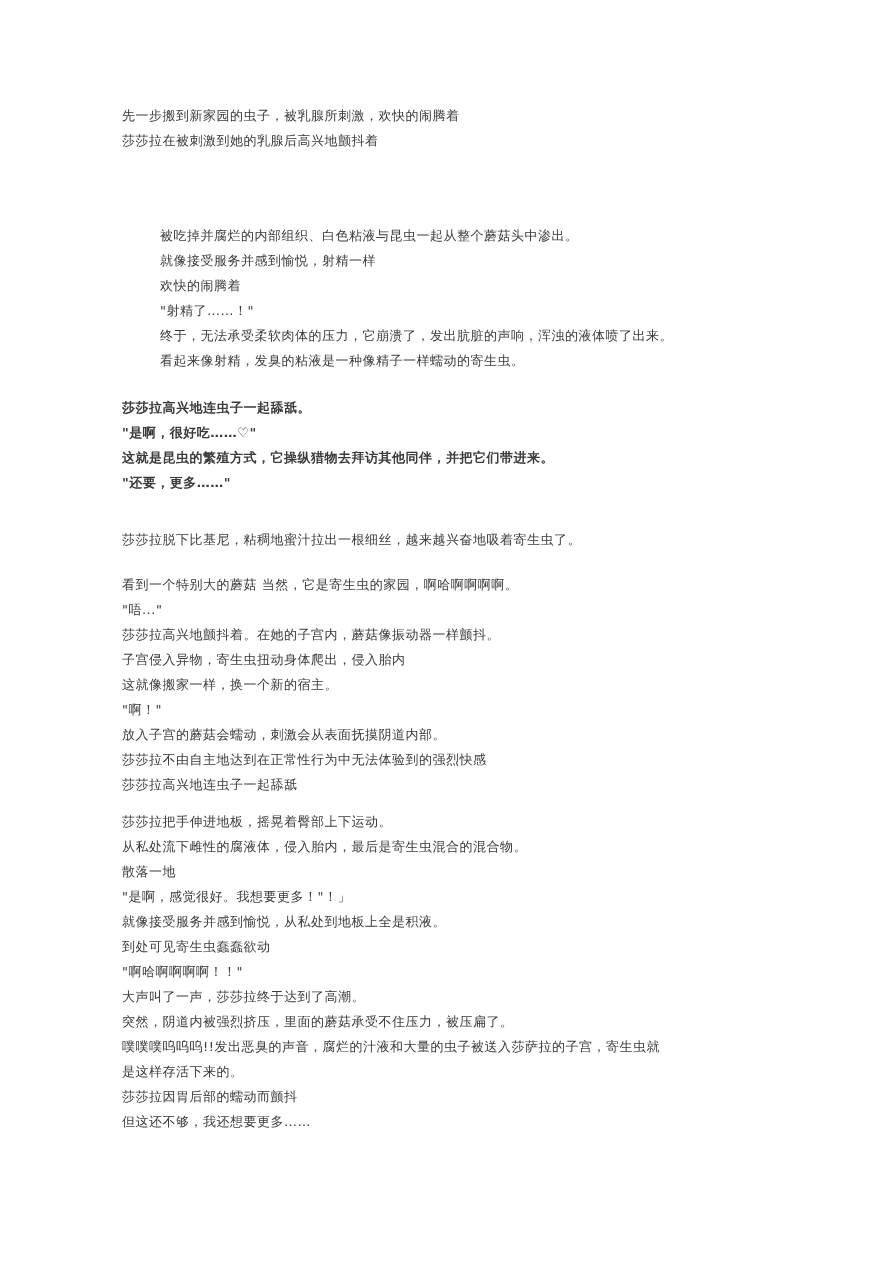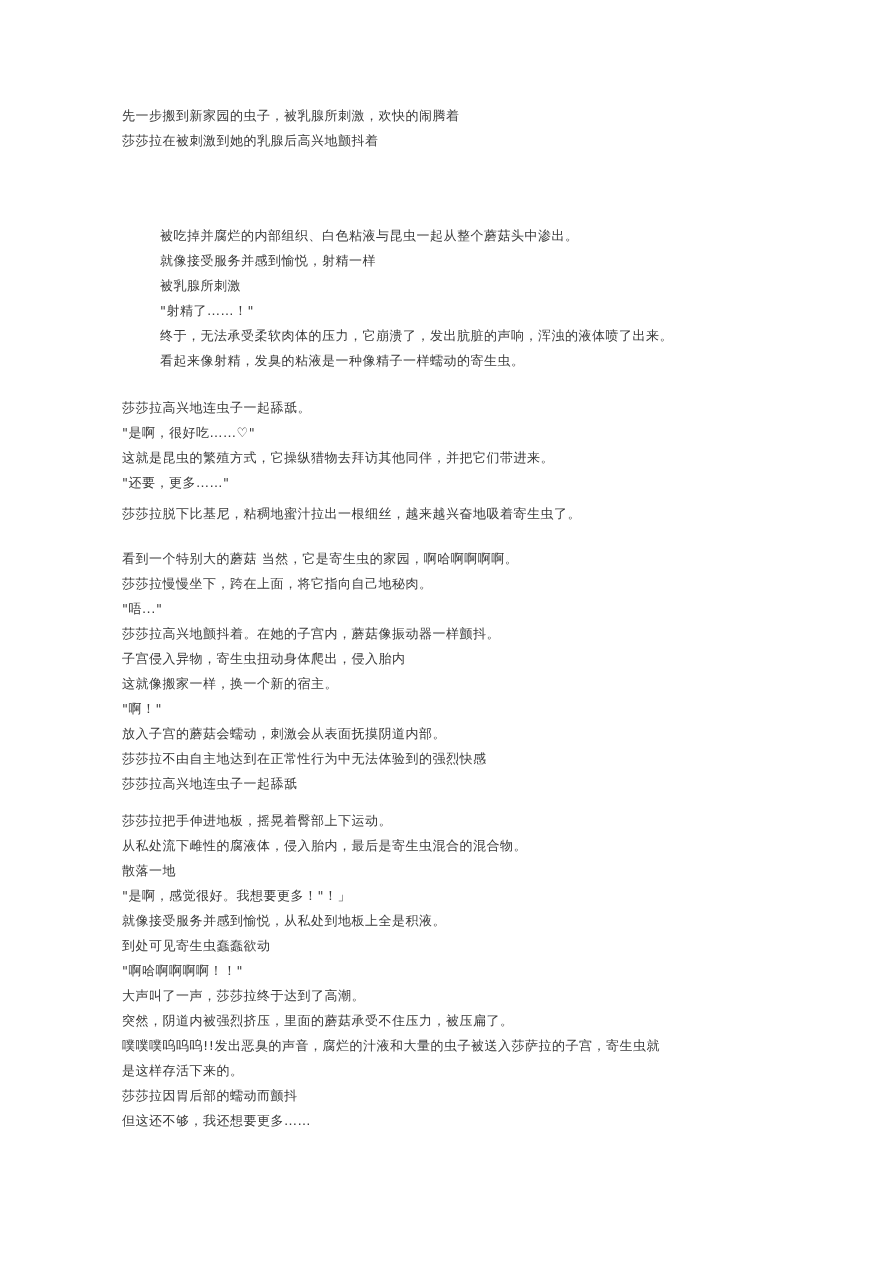--- a/index.html
+++ b/index.html
@@ -21,57 +21,56 @@
     top: 103px;
     width: 745px;
     color: #3a3a3a;
     font-size: 13px;
     line-height: 25px;
     letter-spacing: 0.5px;
   }
   .para { margin: 0 0 20px 0; }
   .para:nth-child(1) { margin-bottom: 70px; }
   .para:nth-child(2) { margin-bottom: 22px; margin-left: 38px; }
-  .para:nth-child(3) { margin-bottom: 6px; }
+  .para:nth-child(3) { margin-bottom: 32px; font-weight: bold; }
   .para:nth-child(4) { }
   .para:nth-child(5) { margin-bottom: 12px; }
   .para:nth-child(6) { margin-bottom: 0; }
   .text-line {
     white-space: nowrap;
   }
 </style>
 </head>
 <body>
 
 <div class="page">
   <div class="doc" id="doc">
       <div class="para">
         <div class="text-line">先一步搬到新家园的虫子，被乳腺所刺激，欢快的闹腾着</div>
         <div class="text-line">莎莎拉在被刺激到她的乳腺后高兴地颤抖着</div>
       </div>
       <div class="para">
         <div class="text-line">被吃掉并腐烂的内部组织、白色粘液与昆虫一起从整个蘑菇头中渗出。</div>
         <div class="text-line">就像接受服务并感到愉悦，射精一样</div>
-        <div class="text-line">被乳腺所刺激</div>
+        <div class="text-line">欢快的闹腾着</div>
         <div class="text-line">"射精了……！"</div>
         <div class="text-line">终于，无法承受柔软肉体的压力，它崩溃了，发出肮脏的声响，浑浊的液体喷了出来。</div>
         <div class="text-line">看起来像射精，发臭的粘液是一种像精子一样蠕动的寄生虫。</div>
       </div>
       <div class="para">
         <div class="text-line">莎莎拉高兴地连虫子一起舔舐。</div>
         <div class="text-line">"是啊，很好吃……♡"</div>
         <div class="text-line">这就是昆虫的繁殖方式，它操纵猎物去拜访其他同伴，并把它们带进来。</div>
         <div class="text-line">"还要，更多……"</div>
       </div>
       <div class="para">
         <div class="text-line">莎莎拉脱下比基尼，粘稠地蜜汁拉出一根细丝，越来越兴奋地吸着寄生虫了。</div>
       </div>
       <div class="para">
         <div class="text-line">看到一个特别大的蘑菇 当然，它是寄生虫的家园，啊哈啊啊啊啊。</div>
-        <div class="text-line">莎莎拉慢慢坐下，跨在上面，将它指向自己地秘肉。</div>
         <div class="text-line">"唔..."</div>
         <div class="text-line">莎莎拉高兴地颤抖着。在她的子宫内，蘑菇像振动器一样颤抖。</div>
         <div class="text-line">子宫侵入异物，寄生虫扭动身体爬出，侵入胎内</div>
         <div class="text-line">这就像搬家一样，换一个新的宿主。</div>
         <div class="text-line">"啊！"</div>
         <div class="text-line">放入子宫的蘑菇会蠕动，刺激会从表面抚摸阴道内部。</div>
         <div class="text-line">莎莎拉不由自主地达到在正常性行为中无法体验到的强烈快感</div>
         <div class="text-line">莎莎拉高兴地连虫子一起舔舐</div>
       </div>
       <div class="para">

